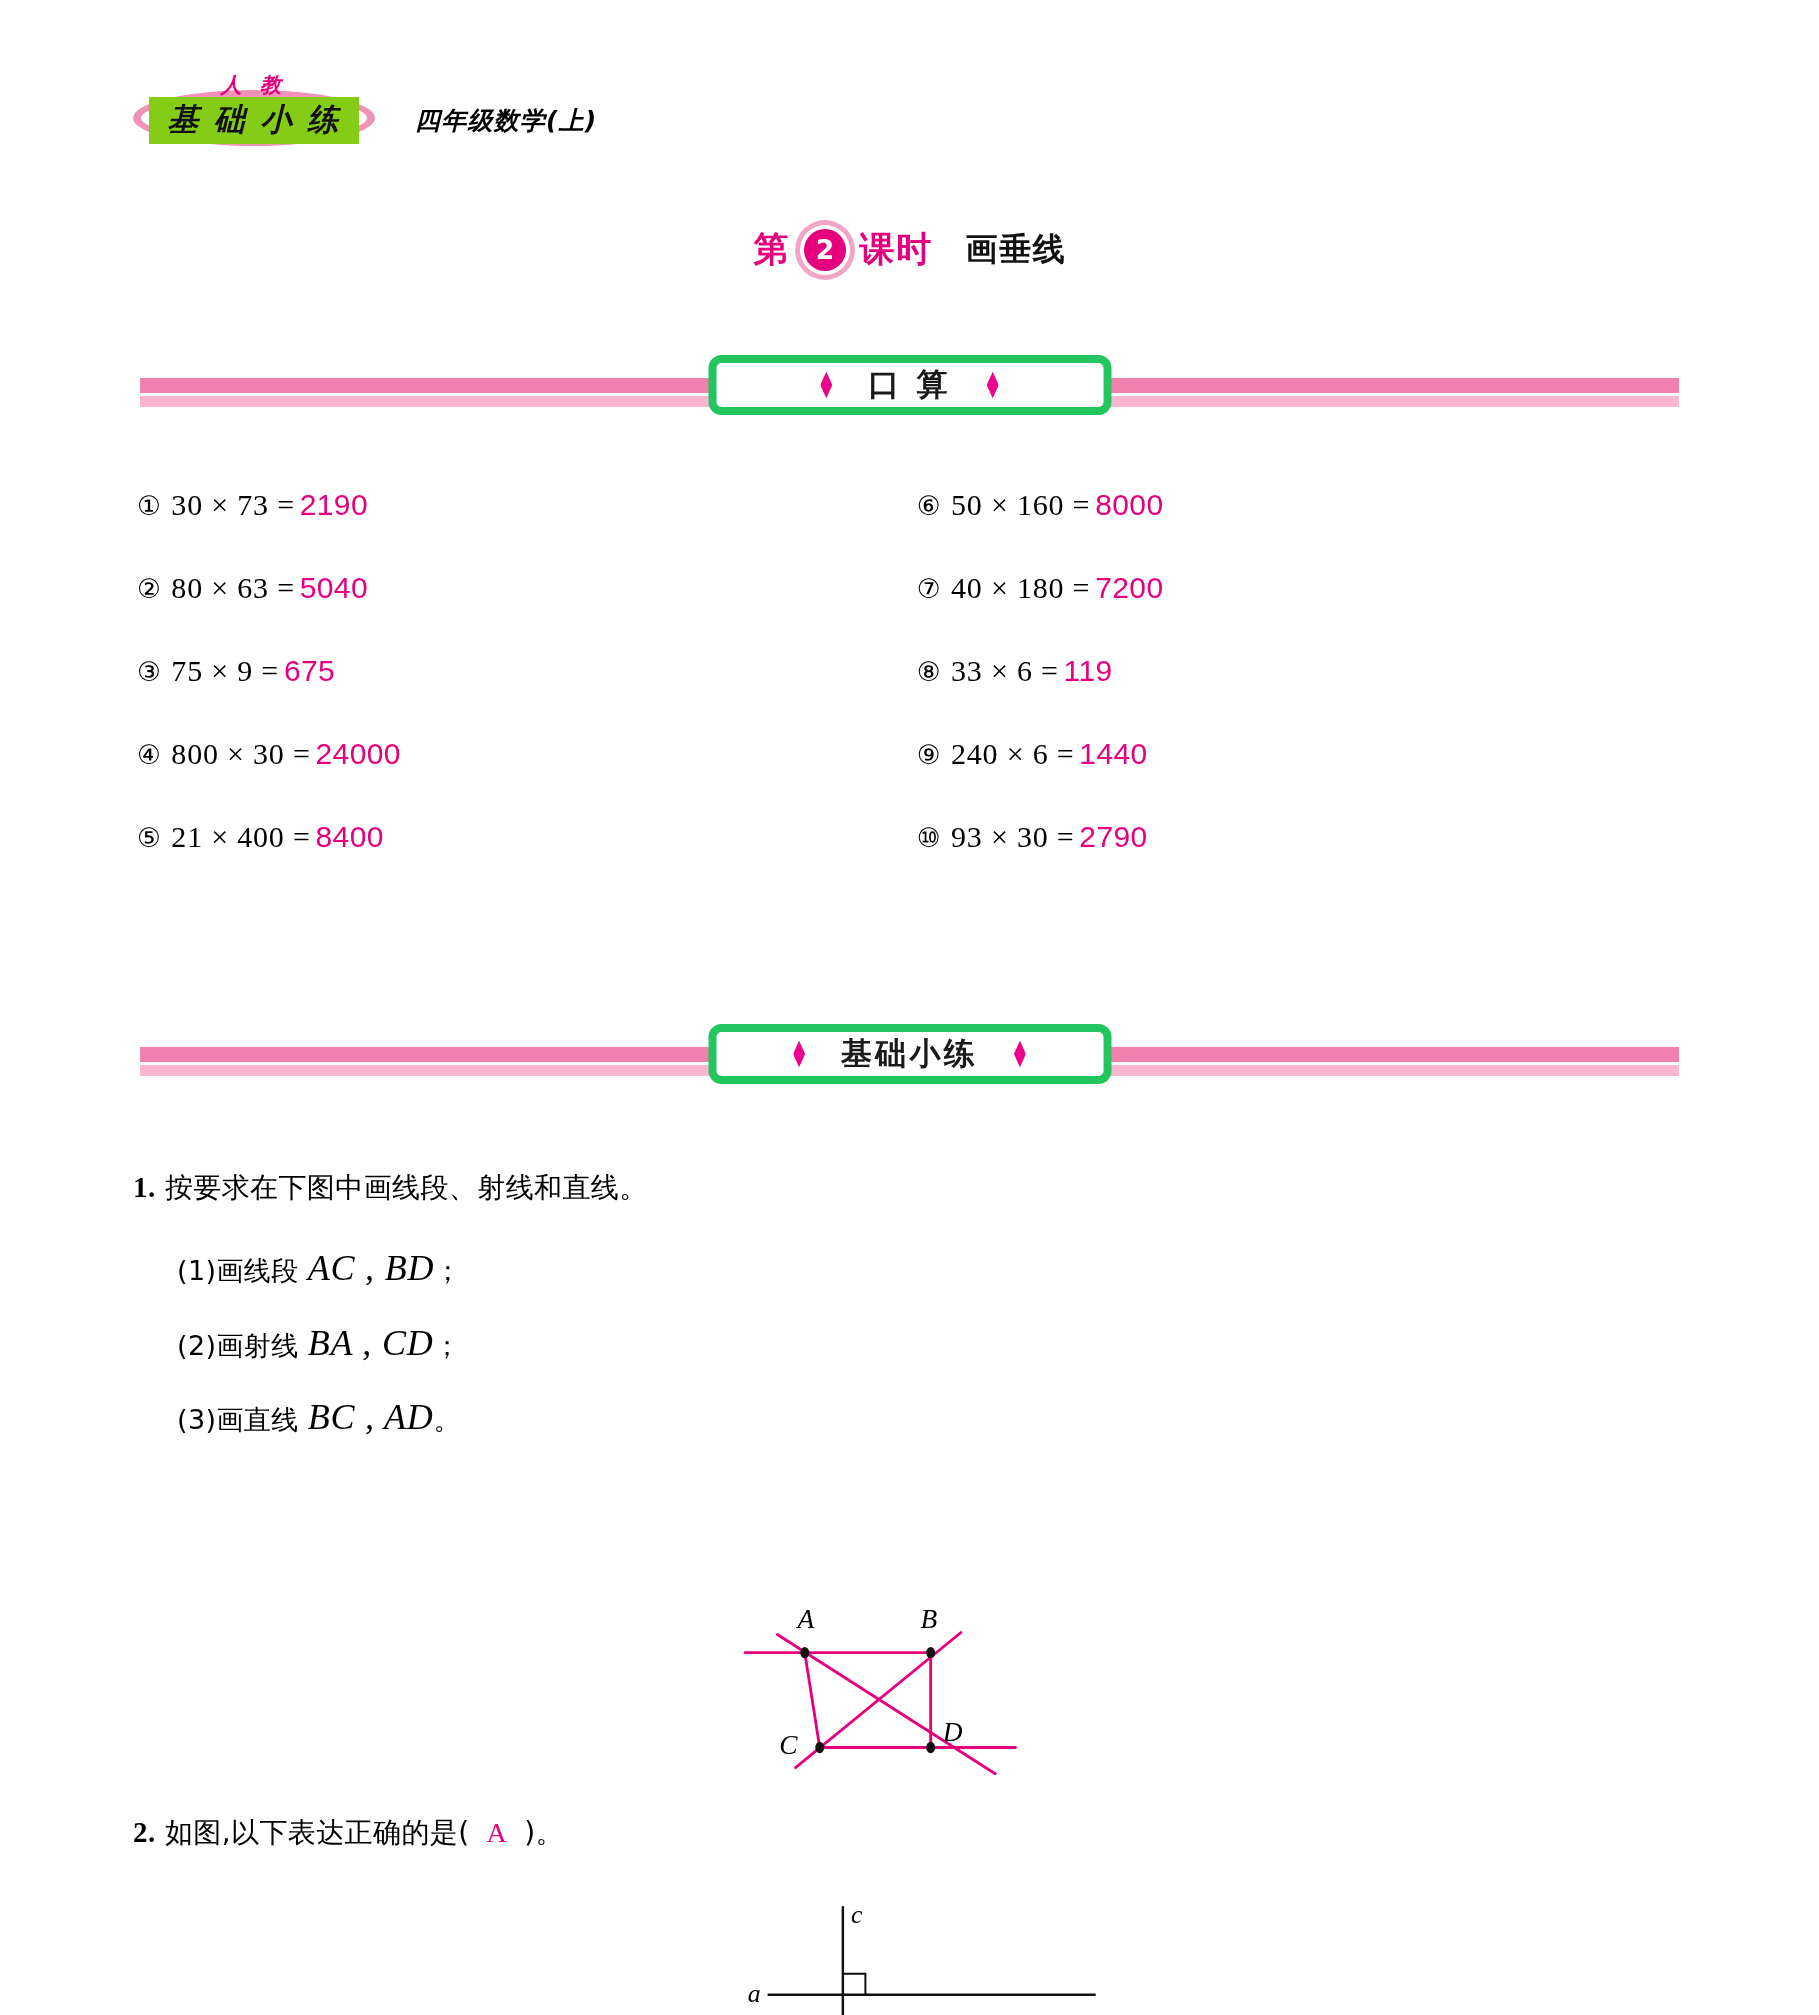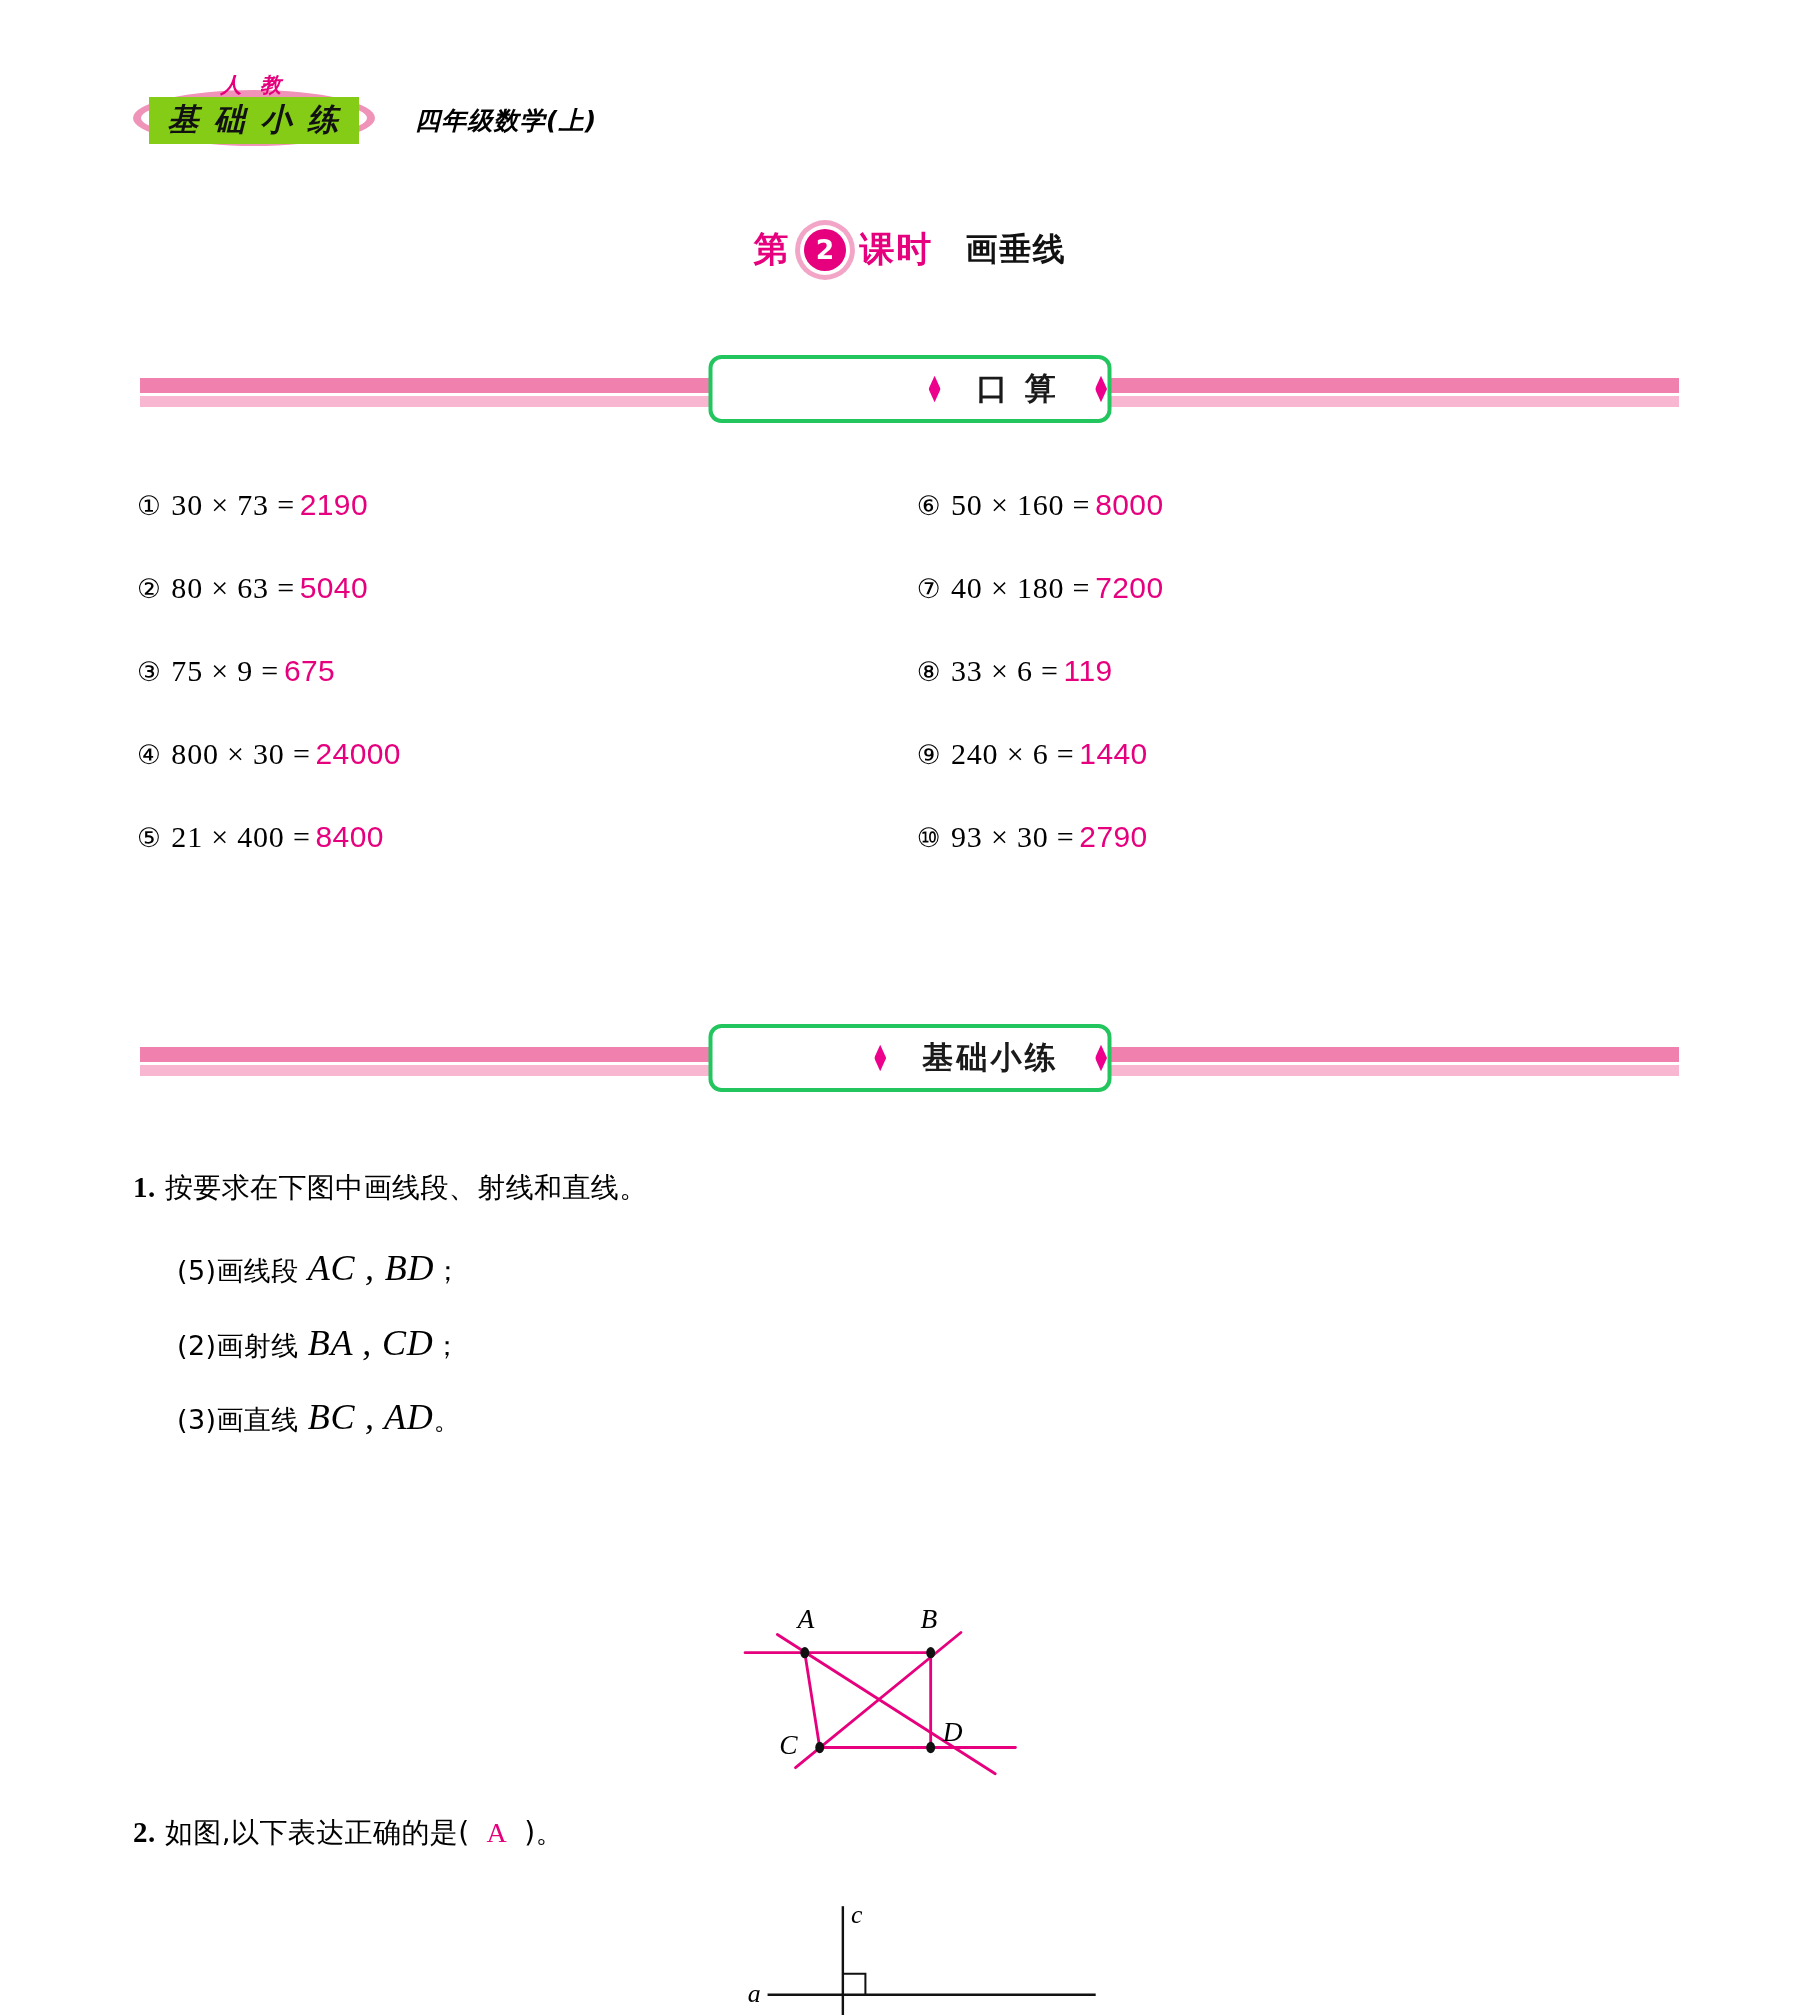--- a/index.html
+++ b/index.html
@@ -134,28 +134,28 @@
   .banner-bar-bot {
     top: 41px; height: 11.3px;
     background: #f8b6d0;
   }
   .banner-box {
     position: absolute;
     left: 50%;
     transform: translateX(-50%);
     top: 0;
     width: 403px;
-    height: 68px;
+    height: 60px;
     background: #ffffff;
-    border: 4px solid #22c55e;
+    border: 8px solid #22c55e;
     border-radius: 13px;
     box-sizing: border-box;
     display: flex;
     align-items: center;
-    justify-content: flex-end;
+    justify-content: center;
     gap: 36px;
     z-index: 2;
   }
   .banner-title {
     font-family: "DejaVu Sans", sans-serif;
     font-weight: bold;
     font-size: 31px;
     color: #1a1a1a;
     letter-spacing: 3.2px;
     white-space: nowrap;
@@ -352,21 +352,21 @@
 
 <div class="q-block" style="top:1169px;">
   <div class="q-head">
     <span class="q-num">1</span><span class="q-num">.</span>
     <span>按要求在下图中画线段、射线和直线。</span>
   </div>
 </div>
 
 <div class="q-block" style="top:1247px;">
   <div class="q-sub">
-    <span>(5)画线段 </span><span class="mathit">AC , BD</span><span>；</span>
+    <span>(1)画线段 </span><span class="mathit">AC , BD</span><span>；</span>
   </div>
 </div>
 <div class="q-block" style="top:1322px;">
   <div class="q-sub">
     <span>(2)画射线 </span><span class="mathit">BA , CD</span><span>；</span>
   </div>
 </div>
 <div class="q-block" style="top:1396px;">
   <div class="q-sub">
     <span>(3)画直线 </span><span class="mathit">BC , AD</span><span>。</span>

